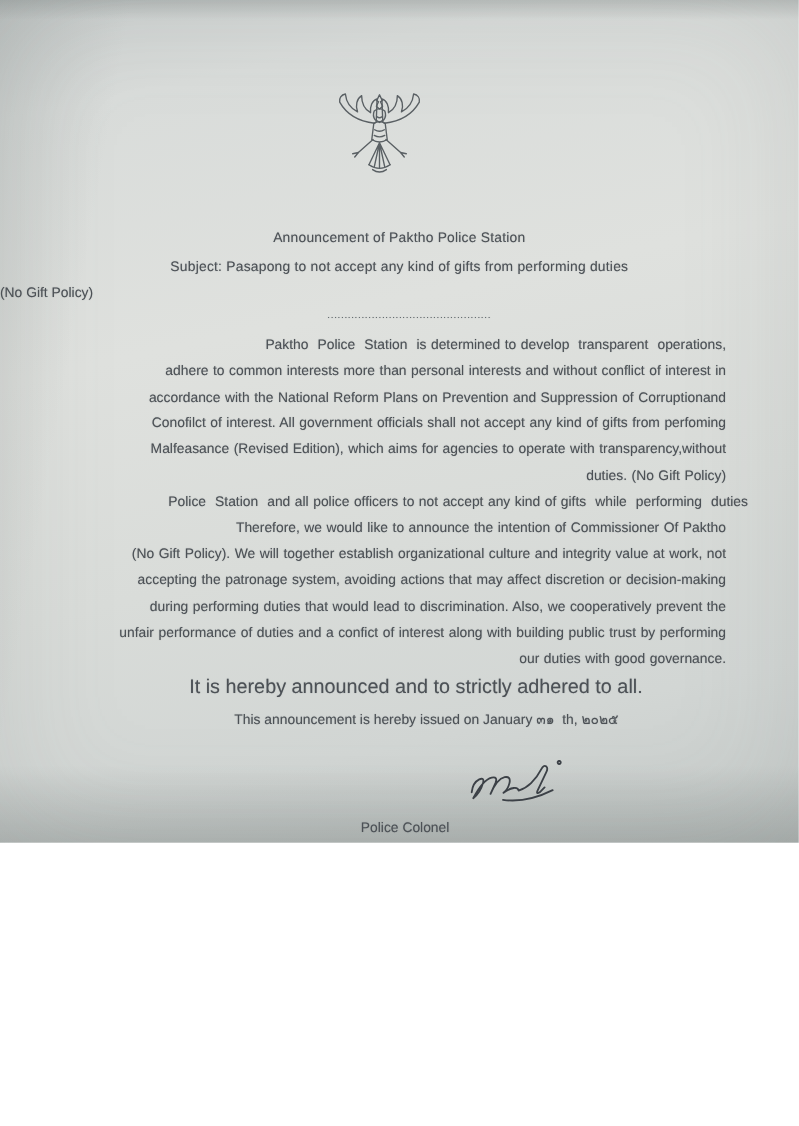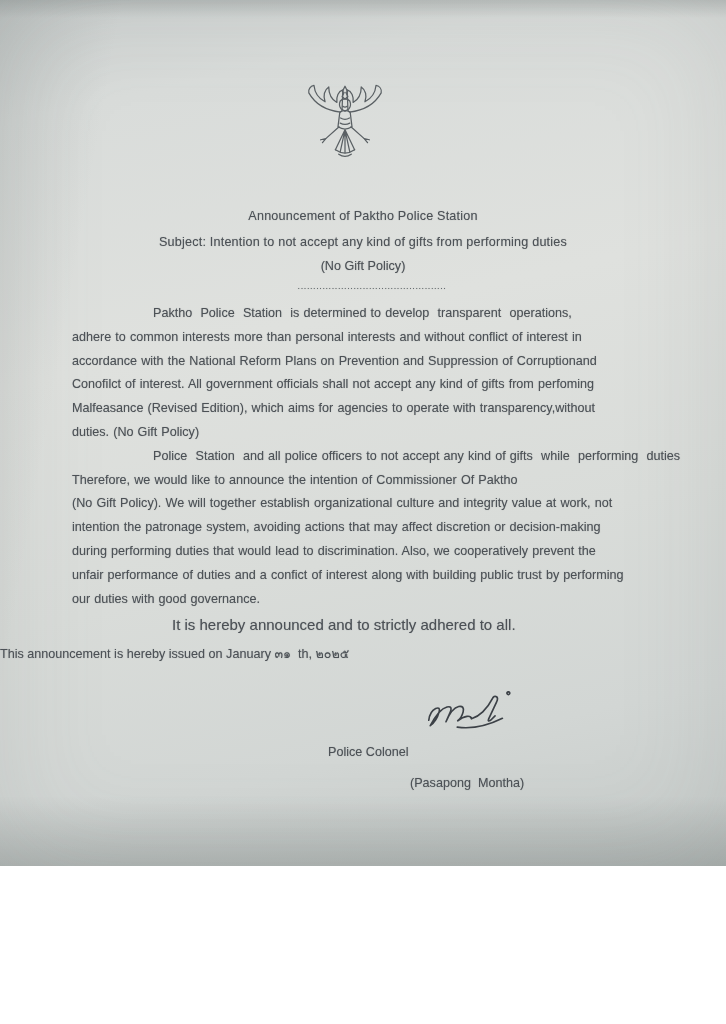--- a/index.html
+++ b/index.html
@@ -1,43 +1,43 @@
 <!DOCTYPE html>
 <html><head>
 <meta charset="utf-8">
 <style>
   html,body{margin:0;padding:0;}
   body{
     width:726px;height:1024px;overflow:hidden;
     font-family:"Liberation Sans", sans-serif;
   }
   .page{
-    position:relative;width:726px;height:866px;overflow:hidden;
+    position:relative;width:726px;height:766px;overflow:hidden;
     background-image:
       linear-gradient(180deg, rgba(120,128,126,0.30) 0px, rgba(120,128,126,0) 18px),
       linear-gradient(0deg, rgba(105,113,111,0.30) 0px, rgba(105,113,111,0) 70px),
       linear-gradient(100deg, rgba(120,128,126,0.18) 0%, rgba(120,128,126,0) 14%),
       linear-gradient(168deg, #ccd0cf 0%, #d9dcda 12%, #dfe1de 38%, #d9dcd9 62%, #d2d6d4 82%, #c6cbc9 100%);
     box-shadow: inset 0 0 110px rgba(110,118,116,0.16);
     color:#4c5156;
     text-shadow:0 0 1px rgba(80,86,90,0.45);
   }
   .emblem{margin:84px 0 0 293px;width:104px;height:96px;}
   .emblem svg{width:100%;height:100%;}
   .title{ text-align:center; margin-top:29px; font-size:12.6px; letter-spacing:.2px;}
   .subject{text-align:center; margin-top:12px; font-size:12.6px; letter-spacing:.2px;}
-  .subtitle{text-align:center; margin-top:10px; font-size:12.6px;}
+  .subtitle{margin-top:10px; font-size:12.6px;}
   .dots{text-align:center; margin-top:8px; font-size:9px; letter-spacing:.6px; color:#5a6064; padding-left:18px;}
   .body-text{margin:11px 66px 0 72px; font-size:12.6px;}
   .body-text .line{
-    line-height:23.8px; white-space:pre; word-spacing:.6px;
+    line-height:23.8px; white-space:pre; word-spacing:.6px;text-align:right;
   }
   .para .line:first-child{text-indent:81px;}
-  .closing{margin-top:2px; padding-left:172px; font-size:15px; line-height:23.8px; white-space:pre;}
-  .issued{margin-top:6px; font-size:12.6px; line-height:23.8px; white-space:pre;}
+  .closing{margin-top:2px; padding-left:172px; font-size:18px; line-height:23.8px; white-space:pre;}
+  .issued{margin-top:6px; padding-left:213px; font-size:12.6px; line-height:23.8px; white-space:pre;}
   .sig-area{position:relative; margin-top:8px; height:160px; font-size:12.6px;}
   .sig-area .sig-line{position:absolute; white-space:pre;}
   .rank{left:314px; top:70px;margin-left:14px;}
   .name{left:410px; top:101px;}
   .position{left:364px; top:131px;}
   .signature-svg{position:absolute; left:420px; top:6px; width:102px; height:54px;}
 </style>
 </head>
 <body>
 
@@ -63,38 +63,38 @@
         <path d="M44,74 l-7,1.5 M44,74 l-4.5,5.5 M96,74 l7,1.5 M96,74 l4.5,5.5"></path>
 
         <path d="M70,62 l-13,27 M70,62 l-6.5,30 M70,62 v31 M70,62 l6.5,30 M70,62 l13,27"></path>
         <path d="M57,89 q13,9 26,0"></path>
         <path d="M61.5,95 q8.5,6 17,0"></path>
       </g>
     </svg>
   </div>
 
   <div class="title">Announcement of Paktho Police Station</div>
-  <div class="subject">Subject: Intention to not accept any kind of gifts from performing duties</div>
+  <div class="subject">Subject: Pasapong to not accept any kind of gifts from performing duties</div>
   <div class="subtitle">(No Gift Policy)</div>
   <div class="dots">................................................</div>
 
   <div class="body-text">
     <div class="para">
         <div class="line">Paktho  Police  Station  is determined to develop  transparent  operations,</div>
         <div class="line">adhere to common interests more than personal interests and without conflict of interest in</div>
         <div class="line">accordance with the National Reform Plans on Prevention and Suppression of Corruptionand</div>
         <div class="line">Conofilct of interest. All government officials shall not accept any kind of gifts from perfoming</div>
         <div class="line">Malfeasance (Revised Edition), which aims for agencies to operate with transparency,without</div>
         <div class="line">duties. (No Gift Policy)</div>
       </div>
     <div class="para">
         <div class="line">Police  Station  and all police officers to not accept any kind of gifts  while  performing  duties</div>
         <div class="line">Therefore, we would like to announce the intention of Commissioner Of Paktho</div>
         <div class="line">(No Gift Policy). We will together establish organizational culture and integrity value at work, not</div>
-        <div class="line">intention the patronage system, avoiding actions that may affect discretion or decision-making</div>
+        <div class="line">accepting the patronage system, avoiding actions that may affect discretion or decision-making</div>
         <div class="line">during performing duties that would lead to discrimination. Also, we cooperatively prevent the</div>
         <div class="line">unfair performance of duties and a confict of interest along with building public trust by performing</div>
         <div class="line">our duties with good governance.</div>
       </div>
   </div>
 
   <div class="closing">It is hereby announced and to strictly adhered to all.</div>
   <div class="issued">This announcement is hereby issued on January ๓๑  th, ๒๐๒๕</div>
 
   <div class="sig-area">

